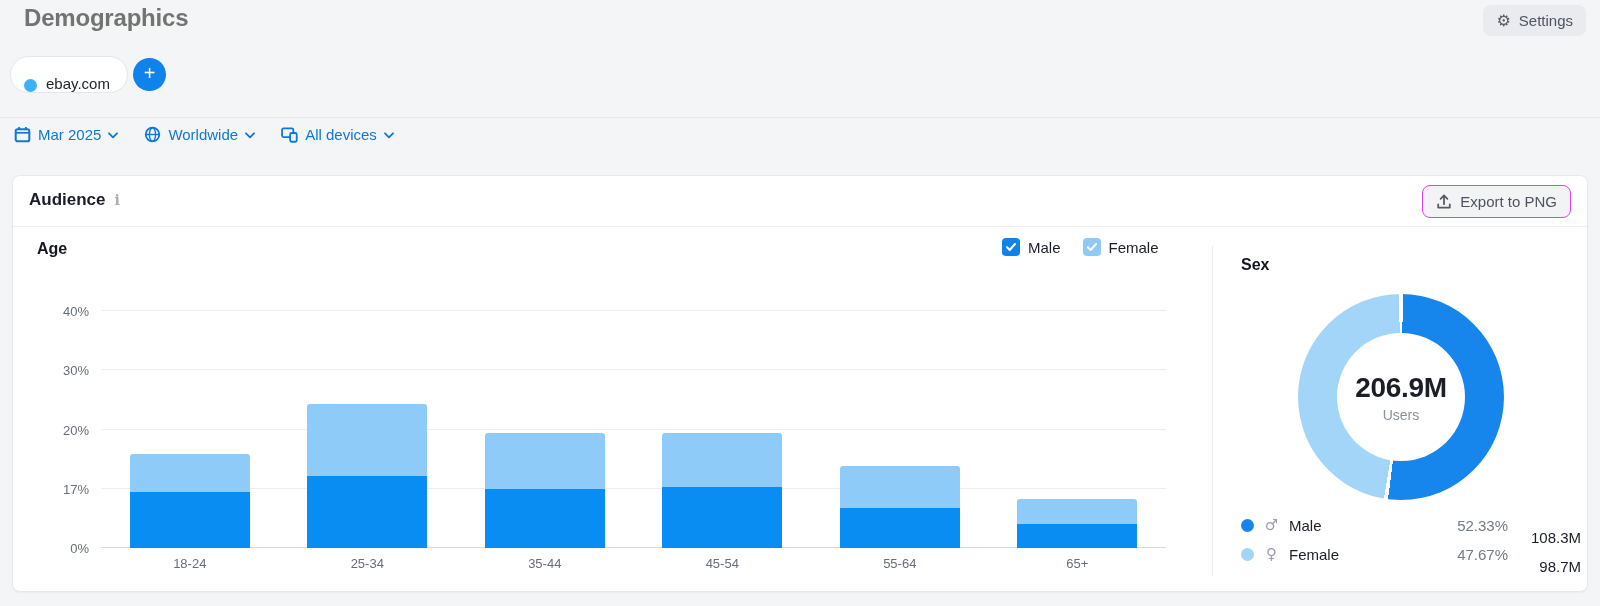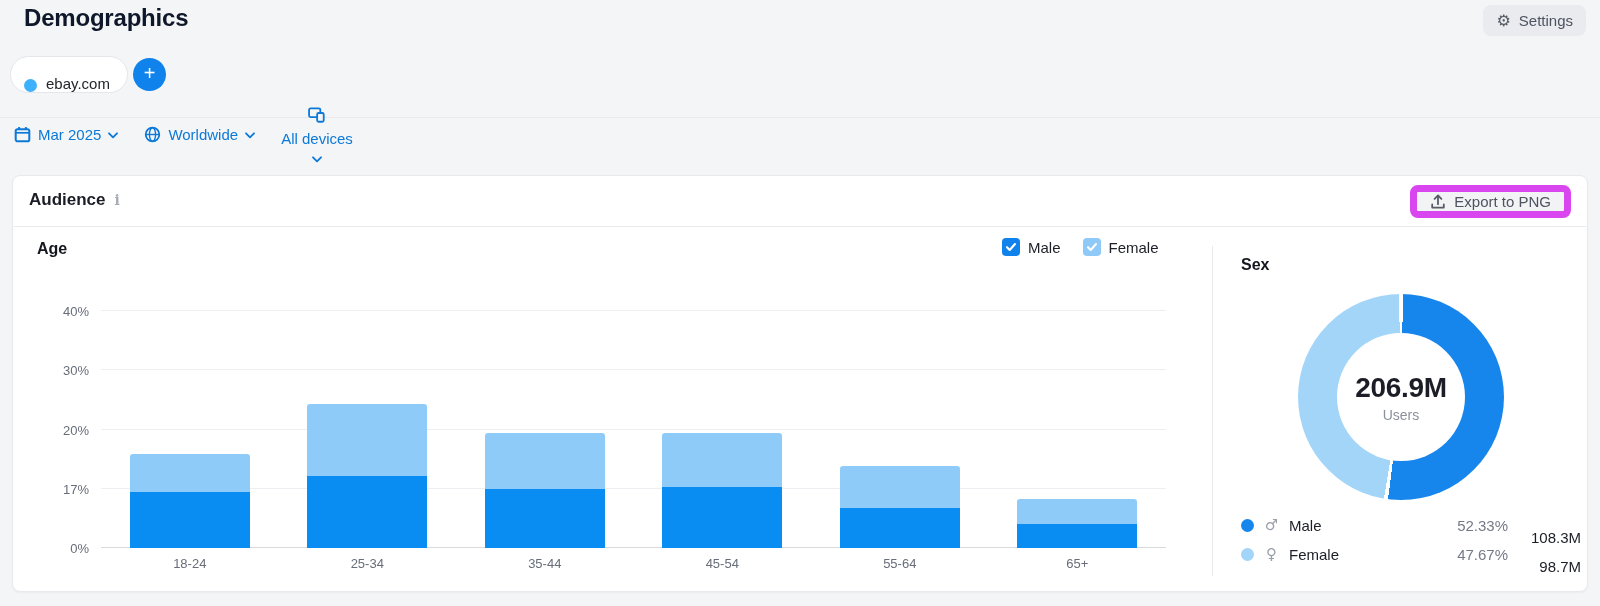--- a/index.html
+++ b/index.html
@@ -1,20 +1,20 @@
 <!DOCTYPE html>
 <html><head>
 <meta charset="utf-8">
 <style>
   * { margin:0; padding:0; box-sizing:border-box; }
   body { font-family:"Liberation Sans","DejaVu Sans",sans-serif; background:#f4f5f6; }
   .screen { position:relative; width:1600px; height:606px; background:#f4f5f6; overflow:hidden; }
 
   
-  .page-title { position:absolute; left:24px; top:4px; font-size:24px; font-weight:700; color:#0f172a; letter-spacing:-0.2px; }
+  .page-title { position:absolute; left:24px; top:4px; font-size:24px; font-weight:700; color:#737373; letter-spacing:-0.2px; }
   .settings-btn { position:absolute; right:14px; top:5px; height:31px; display:flex; align-items:center; gap:8px;
     padding:0 13px; background:#e9ebef; border:none; border-radius:8px; font-size:15px; font-weight:500;
     color:#4e5360; cursor:pointer; font-family:inherit; }
   .gear { font-family:"DejaVu Sans",sans-serif; font-size:16px; color:#565b66; line-height:1; }
 
   
   .target-pill { position:absolute; left:10px; top:56px; height:37px; display:flex; align-items:flex-end; gap:9px;
     padding:0 17px 0 13px; background:#fff; border:1px solid #e4e6ea; border-radius:19px; cursor:pointer; }
   .pill-dot { width:13px; height:13px; border-radius:50%; }
   .pill-label { font-size:15px; font-weight:500; color:#23262e; }
@@ -31,21 +31,21 @@
   .chevron { margin-top:2px; }
 
   
   .card { position:absolute; left:12px; top:175px; width:1576px; height:417px; background:#fff;
     border:1px solid #e7e9ed; border-radius:8px; box-shadow:0 1px 2px rgba(24,27,35,0.04); }
   .card-header { position:absolute; left:0; top:0; width:100%; height:51px; border-bottom:1px solid #eaecef; }
   .audience-title { position:absolute; left:16px; top:14px; font-size:17px; font-weight:700; color:#1a1d25;
     display:flex; align-items:baseline; gap:9px; }
   .info-icon { font-family:"DejaVu Serif",serif; font-size:14px; font-weight:700; color:#a7acb5; }
   .export-btn { position:absolute; right:16px; top:9px; height:33px; display:flex; align-items:center; gap:8px;
-    padding:0 13px; background:#f2f3f5; border:7px solid #d946ef; border-radius:8px; font-size:15px; font-weight:500;
+    padding:0 13px; background:#f2f3f5; border:1px solid #d946ef; border-radius:8px; font-size:15px; font-weight:500;
     color:#4e535f; cursor:pointer; font-family:inherit; }
 
   
   .section-title { position:absolute; font-size:16px; font-weight:700; color:#14171f;text-align:right; }
   .age-title { left:24px; top:64px; }
   .age-legend { position:absolute; left:989px; top:62px; display:flex; gap:22px; }
   .legend-check { display:flex; align-items:center; gap:8px; font-size:15px; color:#1c1f27; cursor:pointer; }
   .checkbox { width:18px; height:18px; border-radius:4px; display:flex; align-items:center; justify-content:center; }
 
   .plot-area { position:absolute; left:88px; top:135px; width:1065px; height:237px; }
@@ -113,21 +113,21 @@
       <svg width="17" height="17" viewBox="0 0 16 16" fill="none" stroke="currentColor">
         <circle cx="8" cy="8" r="6.4" stroke-width="1.7"></circle>
         <ellipse cx="8" cy="8" rx="2.9" ry="6.4" stroke-width="1.3"></ellipse>
         <line x1="1.6" y1="8" x2="14.4" y2="8" stroke-width="1.3"></line>
       </svg>
       <span>Worldwide</span>
       <svg class="chevron" width="10" height="7" viewBox="0 0 10 7" fill="none" stroke="currentColor">
         <path d="M1 1.3 L5 5.4 L9 1.3" stroke-width="1.8" stroke-linecap="round" stroke-linejoin="round"></path>
       </svg>
     </div>
-    <div class="filter-item" style="color: rgb(12, 121, 216); flex-direction: column;">
+    <div class="filter-item" style="color: rgb(12, 121, 216);">
       <svg width="17" height="17" viewBox="0 0 16 16" fill="none">
         <rect x="1" y="2.2" width="10.6" height="8.2" rx="1.4" stroke="currentColor" stroke-width="1.7"></rect>
         <rect x="8.6" y="6.6" width="6.2" height="8.2" rx="1.4" fill="#f4f5f6" stroke="currentColor" stroke-width="1.7"></rect>
       </svg>
       <span>All devices</span>
       <svg class="chevron" width="10" height="7" viewBox="0 0 10 7" fill="none" stroke="currentColor">
         <path d="M1 1.3 L5 5.4 L9 1.3" stroke-width="1.8" stroke-linecap="round" stroke-linejoin="round"></path>
       </svg>
     </div>
   </div>

